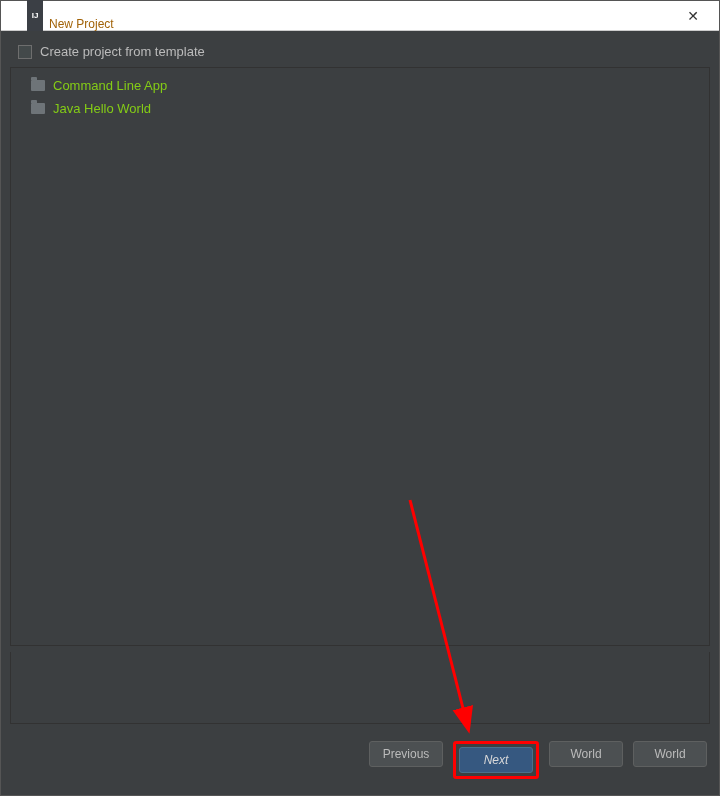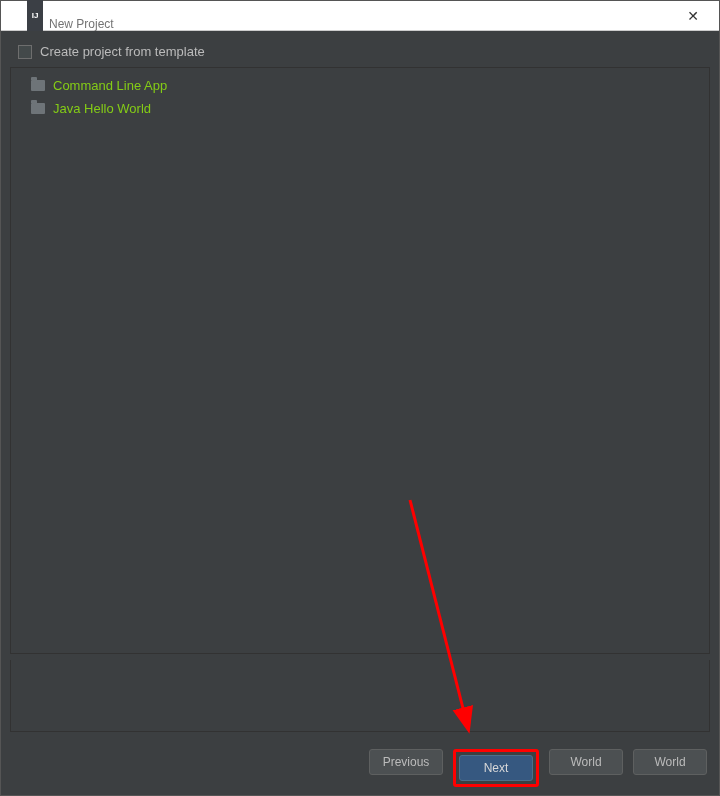--- a/index.html
+++ b/index.html
@@ -38,21 +38,21 @@
       align-items: center;
       justify-content: center;
       color: #fff;
       font-size: 8px;
       font-weight: bold;
       margin-right: 6px;
       margin-left: 20px;
     }
     .titlebar-title {
       flex: 1;
-      color: #737373;
+      color: #a16207;
       font-size: 12px;
       margin-top: 16px;
     }
     .titlebar-close {
       width: 40px;
       height: 28px;
       display: flex;
       align-items: center;
       justify-content: center;
       font-size: 14px;
@@ -117,21 +117,21 @@
     }
     .description-area {
       height: 72px;
       border: 1px solid #323232;
       border-top: none;
       background: #3c3f41;
       margin-top: 6px;
     }
     .button-row {
       background: #3c3f41;
-      padding: 8px 12px 8px 12px;
+      padding: 8px 12px 16px 12px;
       display: flex;
       justify-content: flex-end;
       gap: 10px;
     }
     .btn {
       min-width: 74px;
       height: 26px;
       border: 1px solid #5e6060;
       background: #4c5052;
       color: #bbbbbb;
@@ -139,20 +139,21 @@
       cursor: pointer;
       border-radius: 3px;
       display: flex;
       align-items: center;
       justify-content: center;
     }
     .btn-primary {
       background: #365880;
       border: 1px solid #4a708b;
       color: #d8d8d8;
+      font-style: italic;
     }
     .btn-wrap-highlight {
       border: 3px solid #ff0000;
       border-radius: 3px;
       padding: 3px;
     }
     .annotation-container {
       position: absolute;
       top: 0;
       left: 0;

